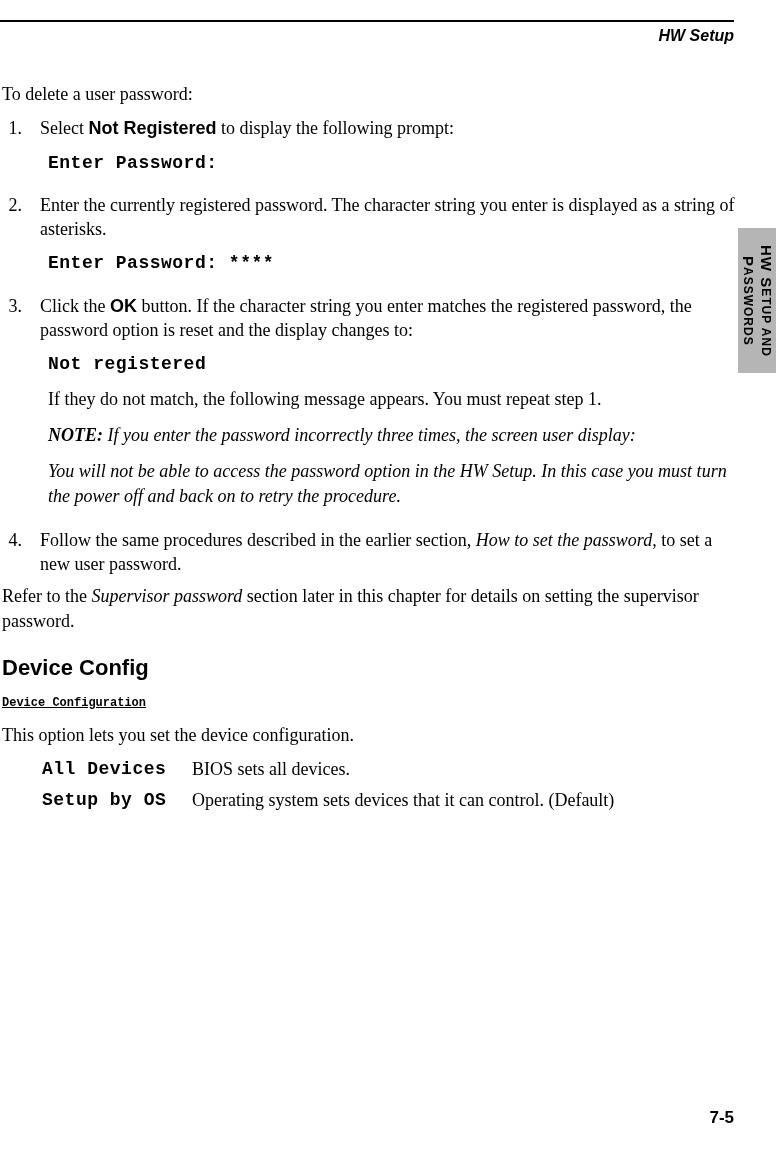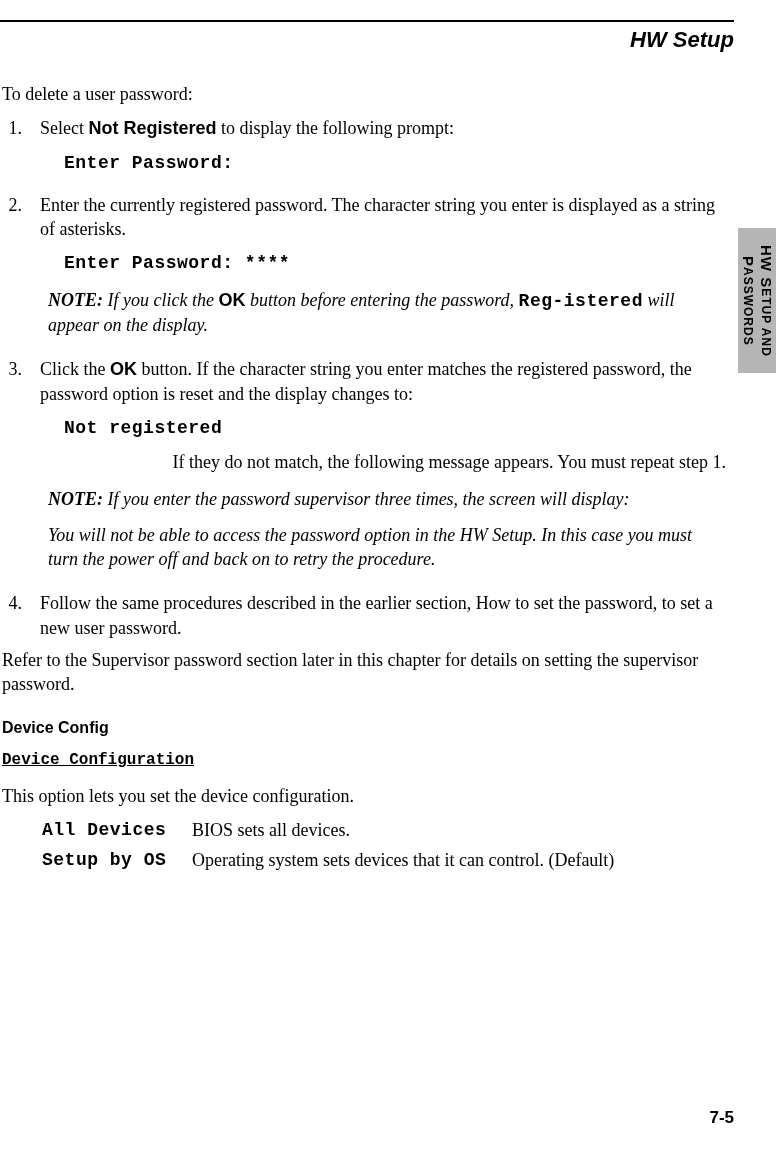--- a/index.html
+++ b/index.html
@@ -24,21 +24,21 @@
       right: 42px;
       border-top: 2px solid black;
     }
     .page-header {
       position: absolute;
       top: 25px;
       right: 42px;
       font-family: Arial, Helvetica, sans-serif;
       font-weight: bold;
       font-style: italic;
-      font-size: 22px;
+      font-size: 16px;
     }
     .side-tab {
       position: absolute;
       right: 0;
       top: 228px;
       width: 38px;
       height: 145px;
       background: #b5b5b5;
       display: flex;
       align-items: center;
@@ -53,21 +53,21 @@
       text-align: center;
       line-height: 1.2;
     }
     .side-tab-text .cap {
       font-size: 15px;
     }
     .content {
       position: absolute;
       top: 82px;
       left: 2px;
-      right: 50px;
+      right: 39px;
     }
     .intro {
       margin-bottom: 10px;
     }
     .step {
       display: flex;
       margin-bottom: 8px;
     }
     .step-num {
       width: 26px;
@@ -83,44 +83,43 @@
       font-family: Arial, Helvetica, sans-serif;
       font-weight: bold;
     }
     .mono {
       font-family: 'Courier New', Courier, monospace;
       font-weight: bold;
       font-size: 18px;
       letter-spacing: 0.5px;
     }
     .code-line {
-      margin: 10px 0 10px 24px;
+      margin: 10px 0 10px 8px;
     }
     .note-block {
       margin: 12px 0 12px 8px;
       font-style: italic;
     }
     .note-label {
       font-weight: bold;
     }
     .followup {
-      margin: 10px 0;
-      text-align: right;
+      margin: 10px 8px;
     }
     .section-heading {
       font-family: Arial, Helvetica, sans-serif;
       font-weight: bold;
-      font-size: 16px;
+      font-size: 22px;
       margin-top: 20px;
       margin-bottom: 12px;
     }
     .sub-heading {
       font-family: 'Courier New', Courier, monospace;
       font-weight: bold;
-      font-size: 16px;
+      font-size: 12px;
       text-decoration: underline;
       margin-bottom: 12px;
     }
     .config-desc {
       margin-bottom: 10px;
     }
     .config-row {
       display: flex;
       margin: 6px 0 6px 40px;
     }
@@ -133,20 +132,21 @@
     }
     .page-num {
       position: absolute;
       bottom: 32px;
       right: 42px;
       font-family: Arial, Helvetica, sans-serif;
       font-weight: bold;
       font-size: 17px;
     }
     .italic {
+      font-style: italic;
       margin-top: 12px;
     }
     .refer {
       margin-top: 6px;
     }
   </style>
 </head>
 <body>
 
 <div class="header-line"></div>
@@ -165,34 +165,31 @@
       <span>Select </span><span class="bold">Not Registered</span><span> to display the following prompt:</span>
       <div class="code-line mono">Enter Password:</div>
     </div>
   </div>
 
   <div class="step">
     <div class="step-num">2.</div>
     <div class="step-body">
       <span>Enter the currently registered password. The character string you enter is displayed as a string of asterisks.</span>
       <div class="code-line mono">Enter Password: ****</div>
-      <div class="note-block">
-        <span class="note-label">NOTE:</span><span> If you click the </span><span class="bold" style="font-style:normal;">OK</span><span> button before entering the password, </span><span class="mono" style="font-style:normal;">Reg-istered</span><span>  will appear on the display.</span>
-      </div>
     </div>
   </div>
 
   <div class="step">
     <div class="step-num">3.</div>
     <div class="step-body">
       <span>Click the </span><span class="bold">OK</span><span> button. If the character string you enter matches the registered password, the password option is reset and the display changes to:</span>
       <div class="code-line mono">Not registered</div>
       <div class="followup">If they do not match, the following message appears. You must repeat step 1.</div>
       <div class="note-block">
-        <span class="note-label">NOTE:</span><span> If you enter the password supervisor three times, the screen will display:</span>
+        <span class="note-label">NOTE:</span><span> If you enter the password incorrectly three times, the screen user display:</span>
       </div>
       <div class="note-block" style="margin-top:6px;">You will not be able to access the password option in the HW Setup. In this case you must turn the power off and back on to retry the procedure.</div>
     </div>
   </div>
 
   <div class="step">
     <div class="step-num">4.</div>
     <div class="step-body">
       <span>Follow the same procedures described in the earlier section, </span><span class="italic">How to set the password</span><span>, to set a new user password.</span>
     </div>

